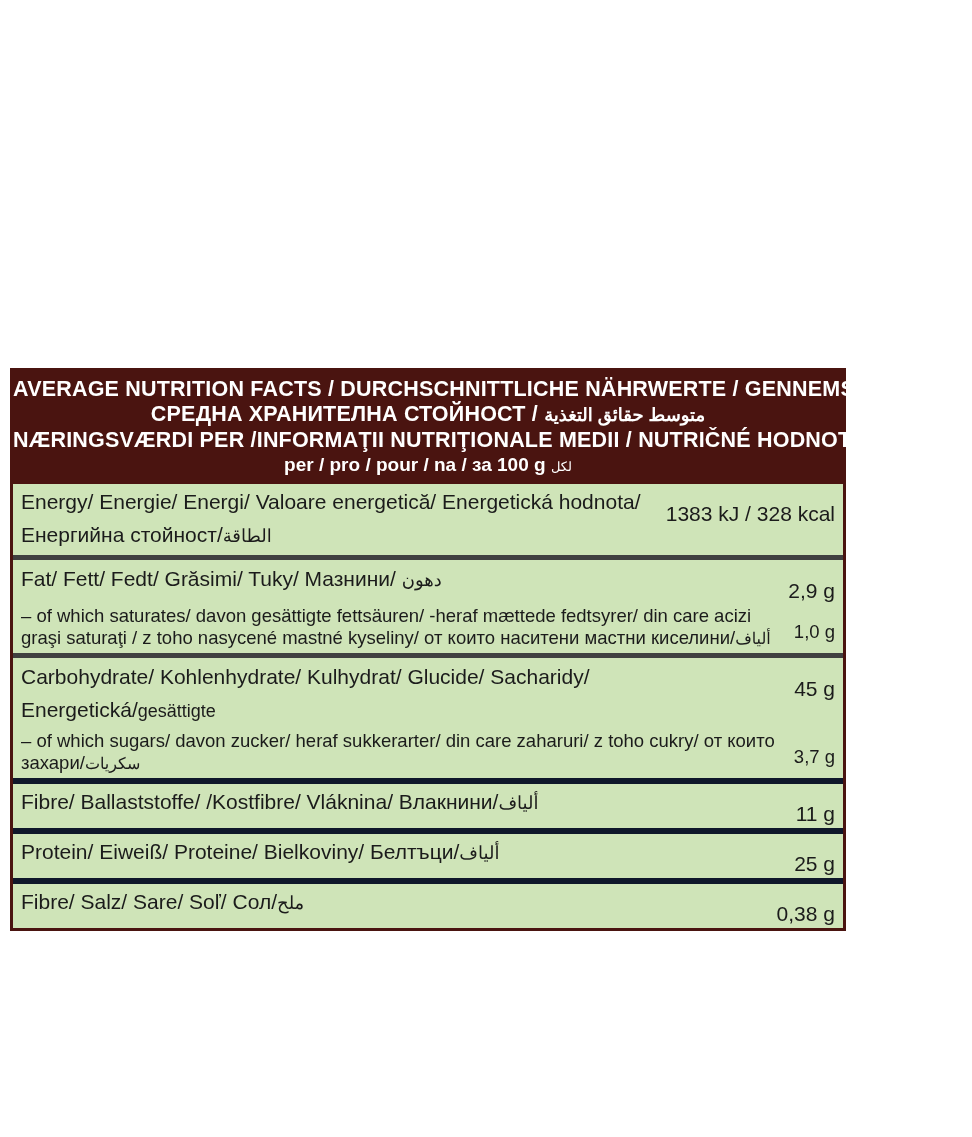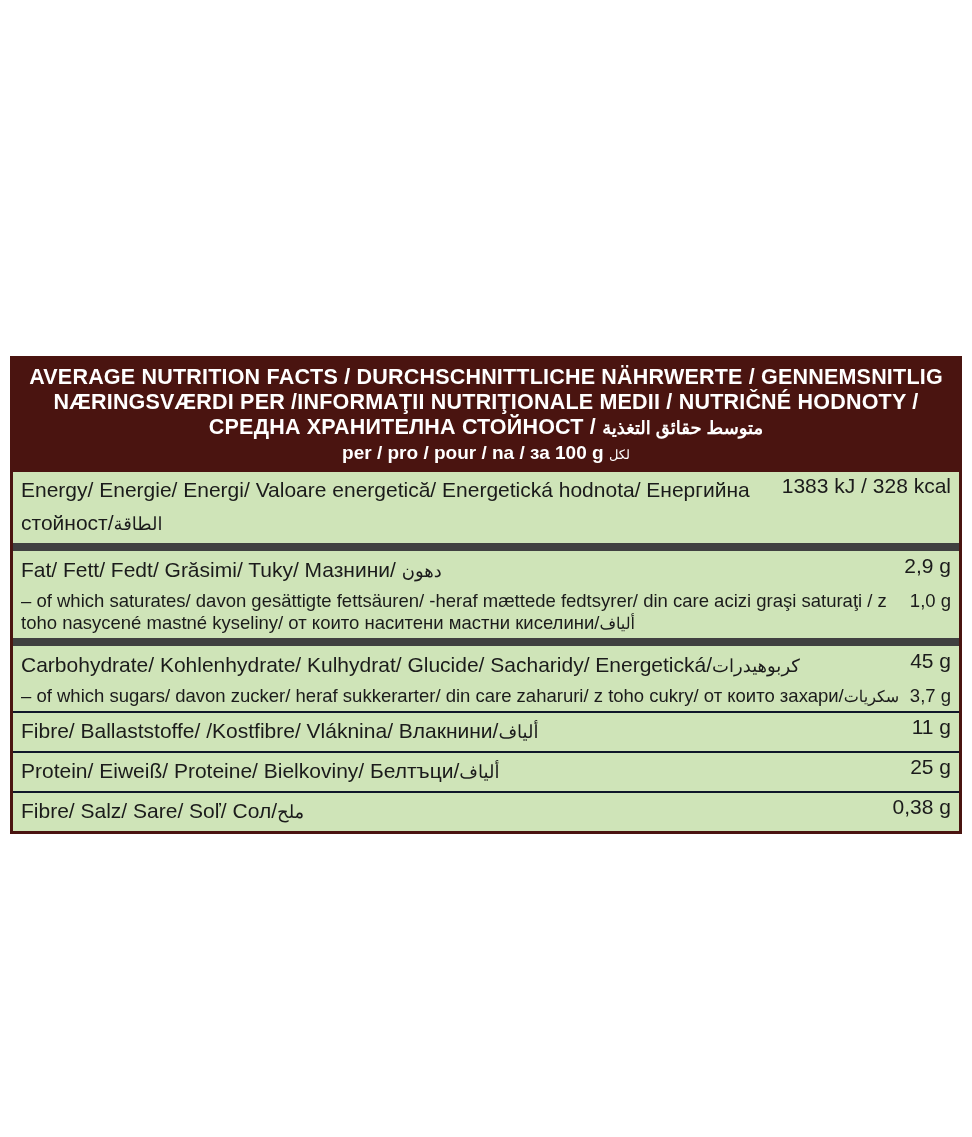--- a/index.html
+++ b/index.html
@@ -10,22 +10,22 @@
   body {
     width: 972px;
     height: 1137px;
     font-family: "Liberation Sans", sans-serif;
     position: relative;
   }
 
   .panel {
     position: absolute;
     left: 10px;
-    top: 356px;
-    width: 952px;
+    top: 368px;
+    width: 836px;
     background: #bef264;
     border: 3px solid #4a1410;
     box-sizing: border-box;
   }
 
   .header {
     background: #4a1410;
     color: #ffffff;
     padding: 6px 0 4px 0;
     text-align: center;
@@ -51,21 +51,21 @@
     font-weight: normal;
   }
 
   .rows {
     background: #cfe4b8;
   }
 
   .row {
     display: flex;
     align-items: flex-start;
-    border-top: 2px solid #0f172a;
+    border-top: 6px solid #0f172a;
     padding: 1px 8px 2px 8px;
     box-sizing: border-box;
   }
   .row:first-child { border-top: none; }
 
   .row .label {
     flex: 1 1 auto;
     color: #1b1b1b;
     font-size: 21px;
     line-height: 33px;
@@ -73,57 +73,57 @@
     word-spacing: 0px;
   }
   .row .value {
     flex: 0 0 auto;
     color: #1b1b1b;
     font-size: 21px;
     line-height: 25px;
     text-align: right;
     white-space: nowrap;
     align-self: flex-start;
-    padding-top: 0px;
+    padding-top: 16px;
   }
 
   .row.sub {
     border-top: none;
     padding-top: 0;
     padding-bottom: 1px;
   }
   .row.sub .label,
   .row.sub .value {
     font-size: 18.5px;
     line-height: 22px;
   }
 
   .grp {
-    border-top: 8px solid #404040;
+    border-top: 5px solid #404040;
     padding: 1px 8px 2px 8px;
     box-sizing: border-box;
   }
   .grp .row, .grp .row.sub {
     border-top: none;
     padding-left: 0;
     padding-right: 0;
   }
 
   .ar { font-size: 18px; }
   .row.sub .ar { font-size: 16px; }
 </style>
 </head>
 <body>
 
 <div class="panel">
 
   <div class="header">
     <div class="line l1">AVERAGE NUTRITION FACTS / DURCHSCHNITTLICHE NÄHRWERTE / GENNEMSNITLIG</div>
+    <div class="line l3"><span>СРЕДНА ХРАНИТЕЛНА СТОЙНОСТ / </span><span class="ar">متوسط حقائق التغذية</span></div>
     <div class="line l2">NÆRINGSVÆRDI PER /INFORMAŢII NUTRIŢIONALE MEDII / NUTRIČNÉ HODNOTY /</div>
-    <div class="line l3"><span>СРЕДНА ХРАНИТЕЛНА СТОЙНОСТ / </span><span class="ar">متوسط حقائق التغذية</span></div>
     <div class="per"><span>per / pro / pour / na / за 100 g</span> <span class="ar">لكل</span></div>
   </div>
 
   <div class="rows">
 
     <div class="row">
       <div class="label"><span>Energy/ Energie/ Energi/ Valoare energetică/ Energetická hodnota/ Енергийна стойност/</span><span class="ar">الطاقة</span></div>
       <div class="value">1383 kJ / 328 kcal</div>
     </div>
 
@@ -133,21 +133,21 @@
         <div class="value">2,9 g</div>
       </div>
       <div class="row sub">
         <div class="label"><span>– of which saturates/ davon gesättigte fettsäuren/ -heraf mættede fedtsyrer/ din care acizi graşi saturaţi / z toho nasycené mastné kyseliny/ от които наситени мастни киселини/</span><span class="ar">ألياف</span></div>
         <div class="value">1,0 g</div>
       </div>
     </div>
 
     <div class="grp">
       <div class="row">
-        <div class="label"><span>Carbohydrate/ Kohlenhydrate/ Kulhydrat/ Glucide/ Sacharidy/ Energetická/</span><span class="ar">كربوهيدرات</span></div>
+        <div class="label"><span>Carbohydrate/ Kohlenhydrate/ Kulhydrat/ Glucide/ Sacharidy/ Energetická/</span><span class="ar">gesättigte</span></div>
         <div class="value">45 g</div>
       </div>
       <div class="row sub">
         <div class="label"><span>– of which sugars/ davon zucker/ heraf sukkerarter/ din care zaharuri/ z toho cukry/ от които захари/</span><span class="ar">سكريات</span></div>
         <div class="value">3,7 g</div>
       </div>
     </div>
 
     <div class="row">
       <div class="label"><span>Fibre/ Ballaststoffe/ /Kostfibre/ Vláknina/ Влакнини/</span><span class="ar">ألياف</span></div>

